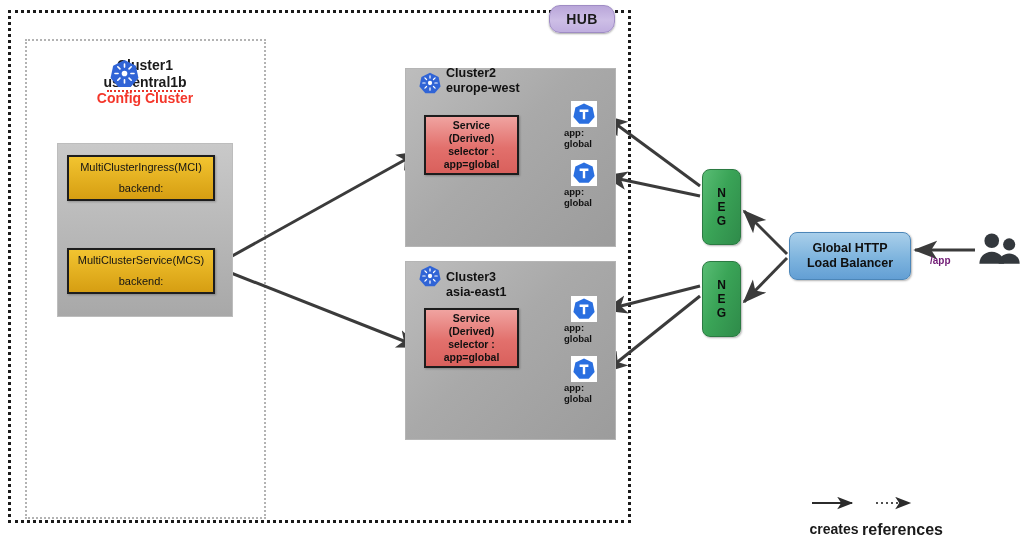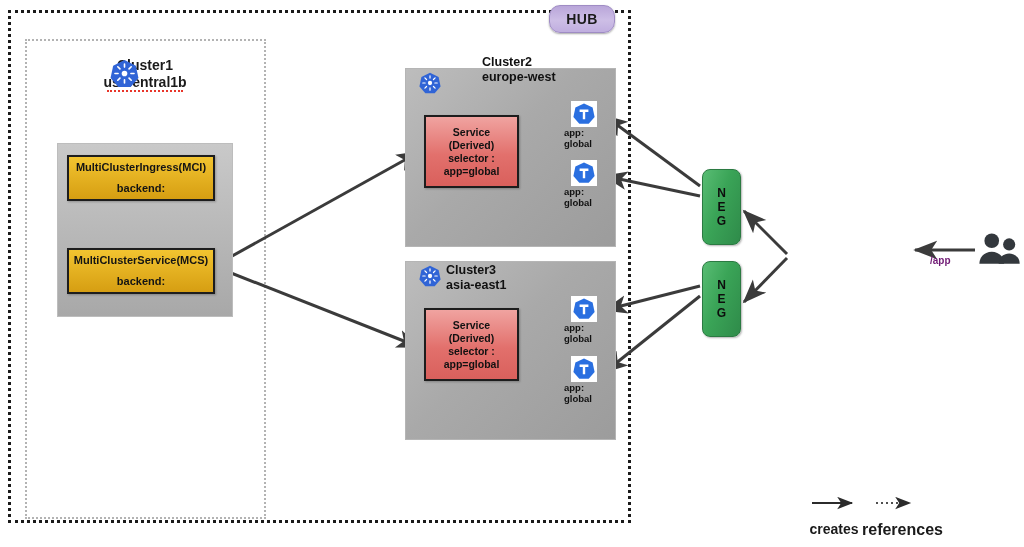--- a/index.html
+++ b/index.html
@@ -48,42 +48,42 @@
   .mc-panel{
     left:57px;top:143px;width:176px;height:174px;
     background:linear-gradient(180deg,#c9c9c9 0%,#a8a8a8 100%);
     border:1px solid #bdbdbd;
   }
   .yellowbox{
     width:148px;height:46px;
     background:linear-gradient(180deg,#f2c430 0%,#d69e12 100%);
     border:2px solid #1d1d1d;
     display:flex;flex-direction:column;align-items:center;justify-content:center;
-    font-size:11px;font-weight:bold;color:#141414;line-height:13px;text-align:center;
+    font-size:11px;font-weight:normal;color:#141414;line-height:13px;text-align:center;
     box-shadow:1px 1px 2px rgba(0,0,0,.25);
     gap:8px;
   }
   .mci{left:67px;top:155px;}
   .mcs{left:67px;top:248px;}
 
   
   .cluster-panel{
     background:linear-gradient(135deg,#bdbdbd 0%,#a9a9a9 45%,#9c9c9c 100%);
     border:1px solid #b5b5b5;
   }
   .c2{left:405px;top:68px;width:211px;height:179px;}
   .c3{left:405px;top:261px;width:211px;height:179px;}
   .cl-title{font-size:12.5px;font-weight:bold;color:#111;line-height:15px;}
-  .c2-title{left:446px;top:55px;margin-left:36px;}
-  .c3-title{left:446px;top:263px;}
+  .c2-title{left:446px;top:66px;}
+  .c3-title{left:446px;top:270px;}
   .k8s-c2{left:419px;top:72px;width:22px;height:22px;}
   .k8s-c3{left:419px;top:265px;width:22px;height:22px;}
 
   .svcbox{
-    width:95px;height:73px;
+    width:95px;height:60px;
     background:linear-gradient(180deg,#f0a3a0 0%,#e2706c 55%,#d9605c 100%);
     border:2px solid #1d1d1d;
     display:flex;flex-direction:column;align-items:center;justify-content:center;
     font-size:10.5px;font-weight:bold;color:#111;line-height:13px;text-align:center;
     box-shadow:1px 1px 2px rgba(0,0,0,.25);
   }
   .svc2{left:424px;top:115px;}
   .svc3{left:424px;top:308px;}
 
   
@@ -176,20 +176,21 @@
   </svg>
 
   <div class="abs hub">
     <span>HUB</span>
   </div>
 
   <div class="abs c1-title">
     <div>Cluster1</div>
     <div class="c1-zone">us-central1b</div>
   </div>
+  <div class="abs c1-config">Config Cluster</div>
 
   <svg class="abs k8s-c1" viewBox="0 0 32 32">
     <polygon points="16,1 28.5,7.4 31.4,21 22.8,31 9.2,31 0.6,21 3.5,7.4" fill="#3064d6"></polygon>
     <g fill="#ffffff">
       <circle cx="16" cy="16" r="3.1"></circle>
       <rect x="15.1" y="4.6" width="1.8" height="5.2" rx=".9"></rect>
       <rect x="15.1" y="22.2" width="1.8" height="5.2" rx=".9"></rect>
       <rect x="4.6" y="15.1" width="5.2" height="1.8" rx=".9"></rect>
       <rect x="22.2" y="15.1" width="5.2" height="1.8" rx=".9"></rect>
       <rect x="15.1" y="4.6" width="1.8" height="5.2" rx=".9" transform="rotate(45 16 16)"></rect>
@@ -309,20 +310,24 @@
     <span>N</span>
     <span>E</span>
     <span>G</span>
   </div>
   <div class="abs neg neg2">
     <span>N</span>
     <span>E</span>
     <span>G</span>
   </div>
 
+  <div class="abs lb">
+    <span>Global HTTP</span>
+    <span>Load Balancer</span>
+  </div>
   <div class="abs app-label">/app</div>
 
   <svg class="abs users" viewBox="0 0 48 36">
     <circle cx="15" cy="9" r="8" fill="#33383d"></circle>
     <path d="M1.5 34c0-7.6 6-13 13.5-13s13.5 5.4 13.5 13z" fill="#33383d"></path>
     <circle cx="34" cy="13" r="6.6" fill="#33383d"></circle>
     <path d="M22.5 34c0-6.4 5.1-11 11.5-11s11.5 4.6 11.5 11z" fill="#33383d"></path>
   </svg>
 
   <svg class="abs legend-svg" viewBox="0 0 150 26">

